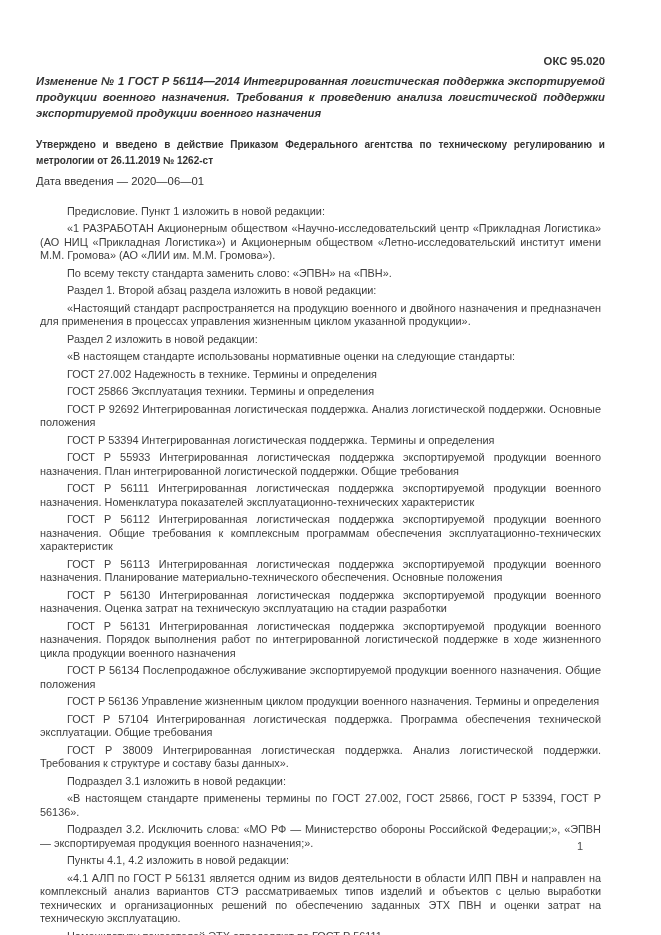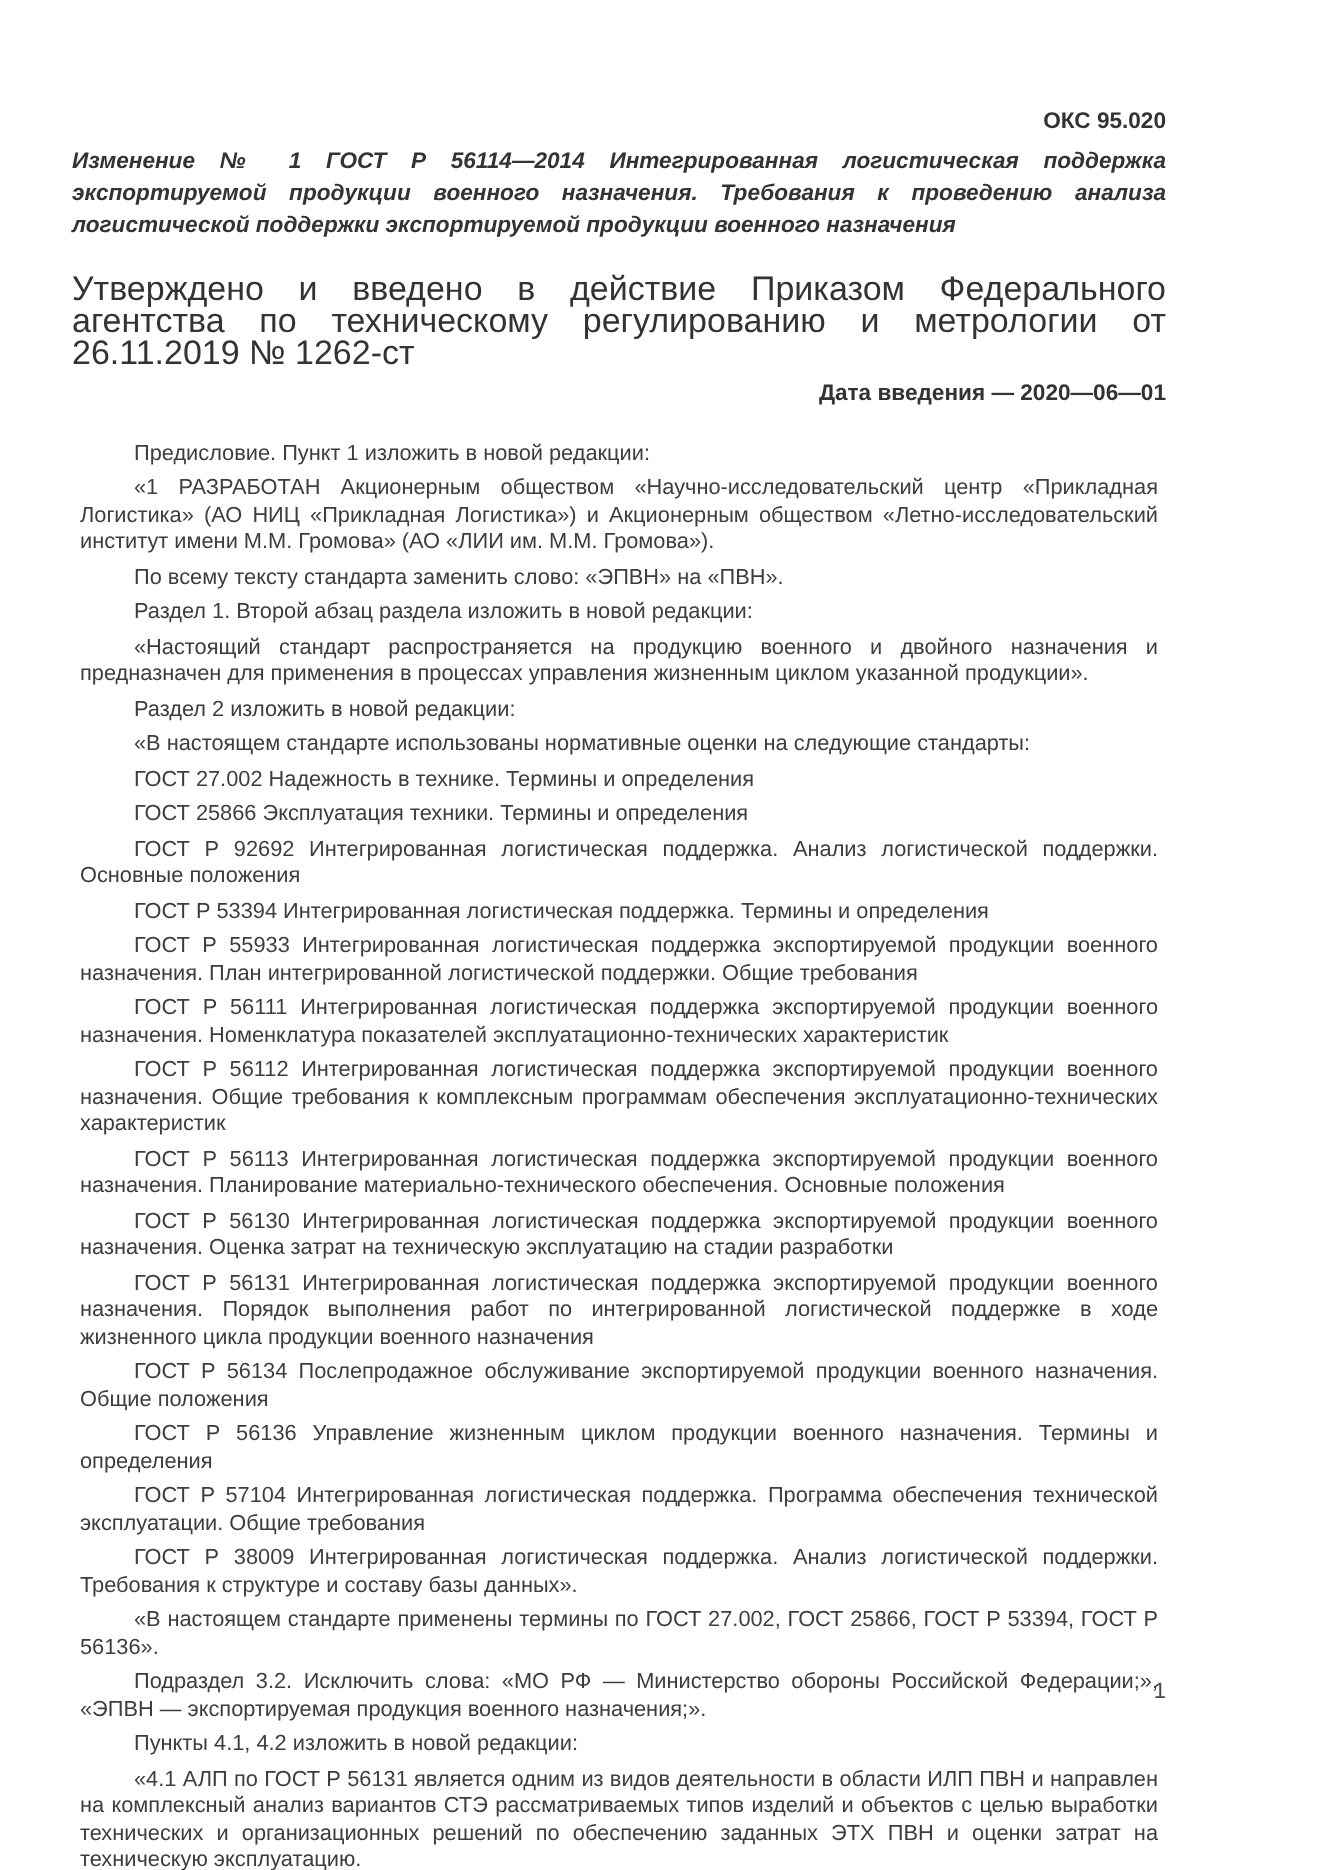--- a/index.html
+++ b/index.html
@@ -6,21 +6,21 @@
     margin: 0;
     padding: 0;
     background: #ffffff;
   }
   .page {
     position: relative;
     width: 661px;
     height: 935px;
     background: #ffffff;
     box-sizing: border-box;
-    padding: 54px 78px 0 36px;
+    padding: 54px 56px 0 36px;
     font-family: "Liberation Sans", "DejaVu Sans", sans-serif;
     color: #3a3a3a;
     overflow: hidden;
   }
   .oks {
     text-align: right;
     font-weight: bold;
     font-size: 11.3px;
     line-height: 14px;
     color: #333333;
@@ -29,30 +29,29 @@
   .doc-title {
     font-weight: bold;
     font-size: 11.3px;
     line-height: 15.8px;
     text-align: justify;
     color: #333333;
     margin: 0 0 8px 0;
     font-style: italic;
   }
   .approval {
-    font-weight: normal;
-    font-size: 17px;
+    font-weight: bold;
+    font-size: 10px;
     line-height: 15.8px;
     text-align: justify;
     color: #333333;
     margin: 16px 0 5px 0;
   }
   .eff-date {
-    text-align: right;
-    font-weight: bold;
+    font-weight: normal;
     font-size: 11.3px;
     line-height: 14px;
     color: #333333;
     margin: 0 0 17px 0;
   }
   .doc-body p.para {
     margin: 4px;
     font-size: 10.9px;
     line-height: 13.5px;
     text-align: justify;
@@ -95,20 +94,21 @@
       <p class="para">ГОСТ Р 55933 Интегрированная логистическая поддержка экспортируемой продукции военного назначения. План интегрированной логистической поддержки. Общие требования</p>
       <p class="para">ГОСТ Р 56111 Интегрированная логистическая поддержка экспортируемой продукции военного назначения. Номенклатура показателей эксплуатационно-технических характеристик</p>
       <p class="para">ГОСТ Р 56112 Интегрированная логистическая поддержка экспортируемой продукции военного назначения. Общие требования к комплексным программам обеспечения эксплуатационно-технических характеристик</p>
       <p class="para">ГОСТ Р 56113 Интегрированная логистическая поддержка экспортируемой продукции военного назначения. Планирование материально-технического обеспечения. Основные положения</p>
       <p class="para">ГОСТ Р 56130 Интегрированная логистическая поддержка экспортируемой продукции военного назначения. Оценка затрат на техническую эксплуатацию на стадии разработки</p>
       <p class="para">ГОСТ Р 56131 Интегрированная логистическая поддержка экспортируемой продукции военного назначения. Порядок выполнения работ по интегрированной логистической поддержке в ходе жизненного цикла продукции военного назначения</p>
       <p class="para">ГОСТ Р 56134 Послепродажное обслуживание экспортируемой продукции военного назначения. Общие положения</p>
       <p class="para">ГОСТ Р 56136 Управление жизненным циклом продукции военного назначения. Термины и определения</p>
       <p class="para">ГОСТ Р 57104 Интегрированная логистическая поддержка. Программа обеспечения технической эксплуатации. Общие требования</p>
       <p class="para">ГОСТ Р 38009 Интегрированная логистическая поддержка. Анализ логистической поддержки. Требования к структуре и составу базы данных».</p>
+      <p class="para">Подраздел 3.1 изложить в новой редакции:</p>
       <p class="para">«В настоящем стандарте применены термины по ГОСТ 27.002, ГОСТ 25866, ГОСТ Р 53394, ГОСТ Р 56136».</p>
       <p class="para">Подраздел 3.2. Исключить слова: «МО РФ — Министерство обороны Российской Федерации;», «ЭПВН — экспортируемая продукция военного назначения;».</p>
       <p class="para">Пункты 4.1, 4.2 изложить в новой редакции:</p>
       <p class="para">«4.1 АЛП по ГОСТ Р 56131 является одним из видов деятельности в области ИЛП ПВН и направлен на комплексный анализ вариантов СТЭ рассматриваемых типов изделий и объектов с целью выработки технических и организационных решений по обеспечению заданных ЭТХ ПВН и оценки затрат на техническую эксплуатацию.</p>
       <p class="para">Номенклатуру показателей ЭТХ определяют по ГОСТ Р 56111.</p>
     </div>
 
   <div class="page-footer">1</div>
 </div>
 

